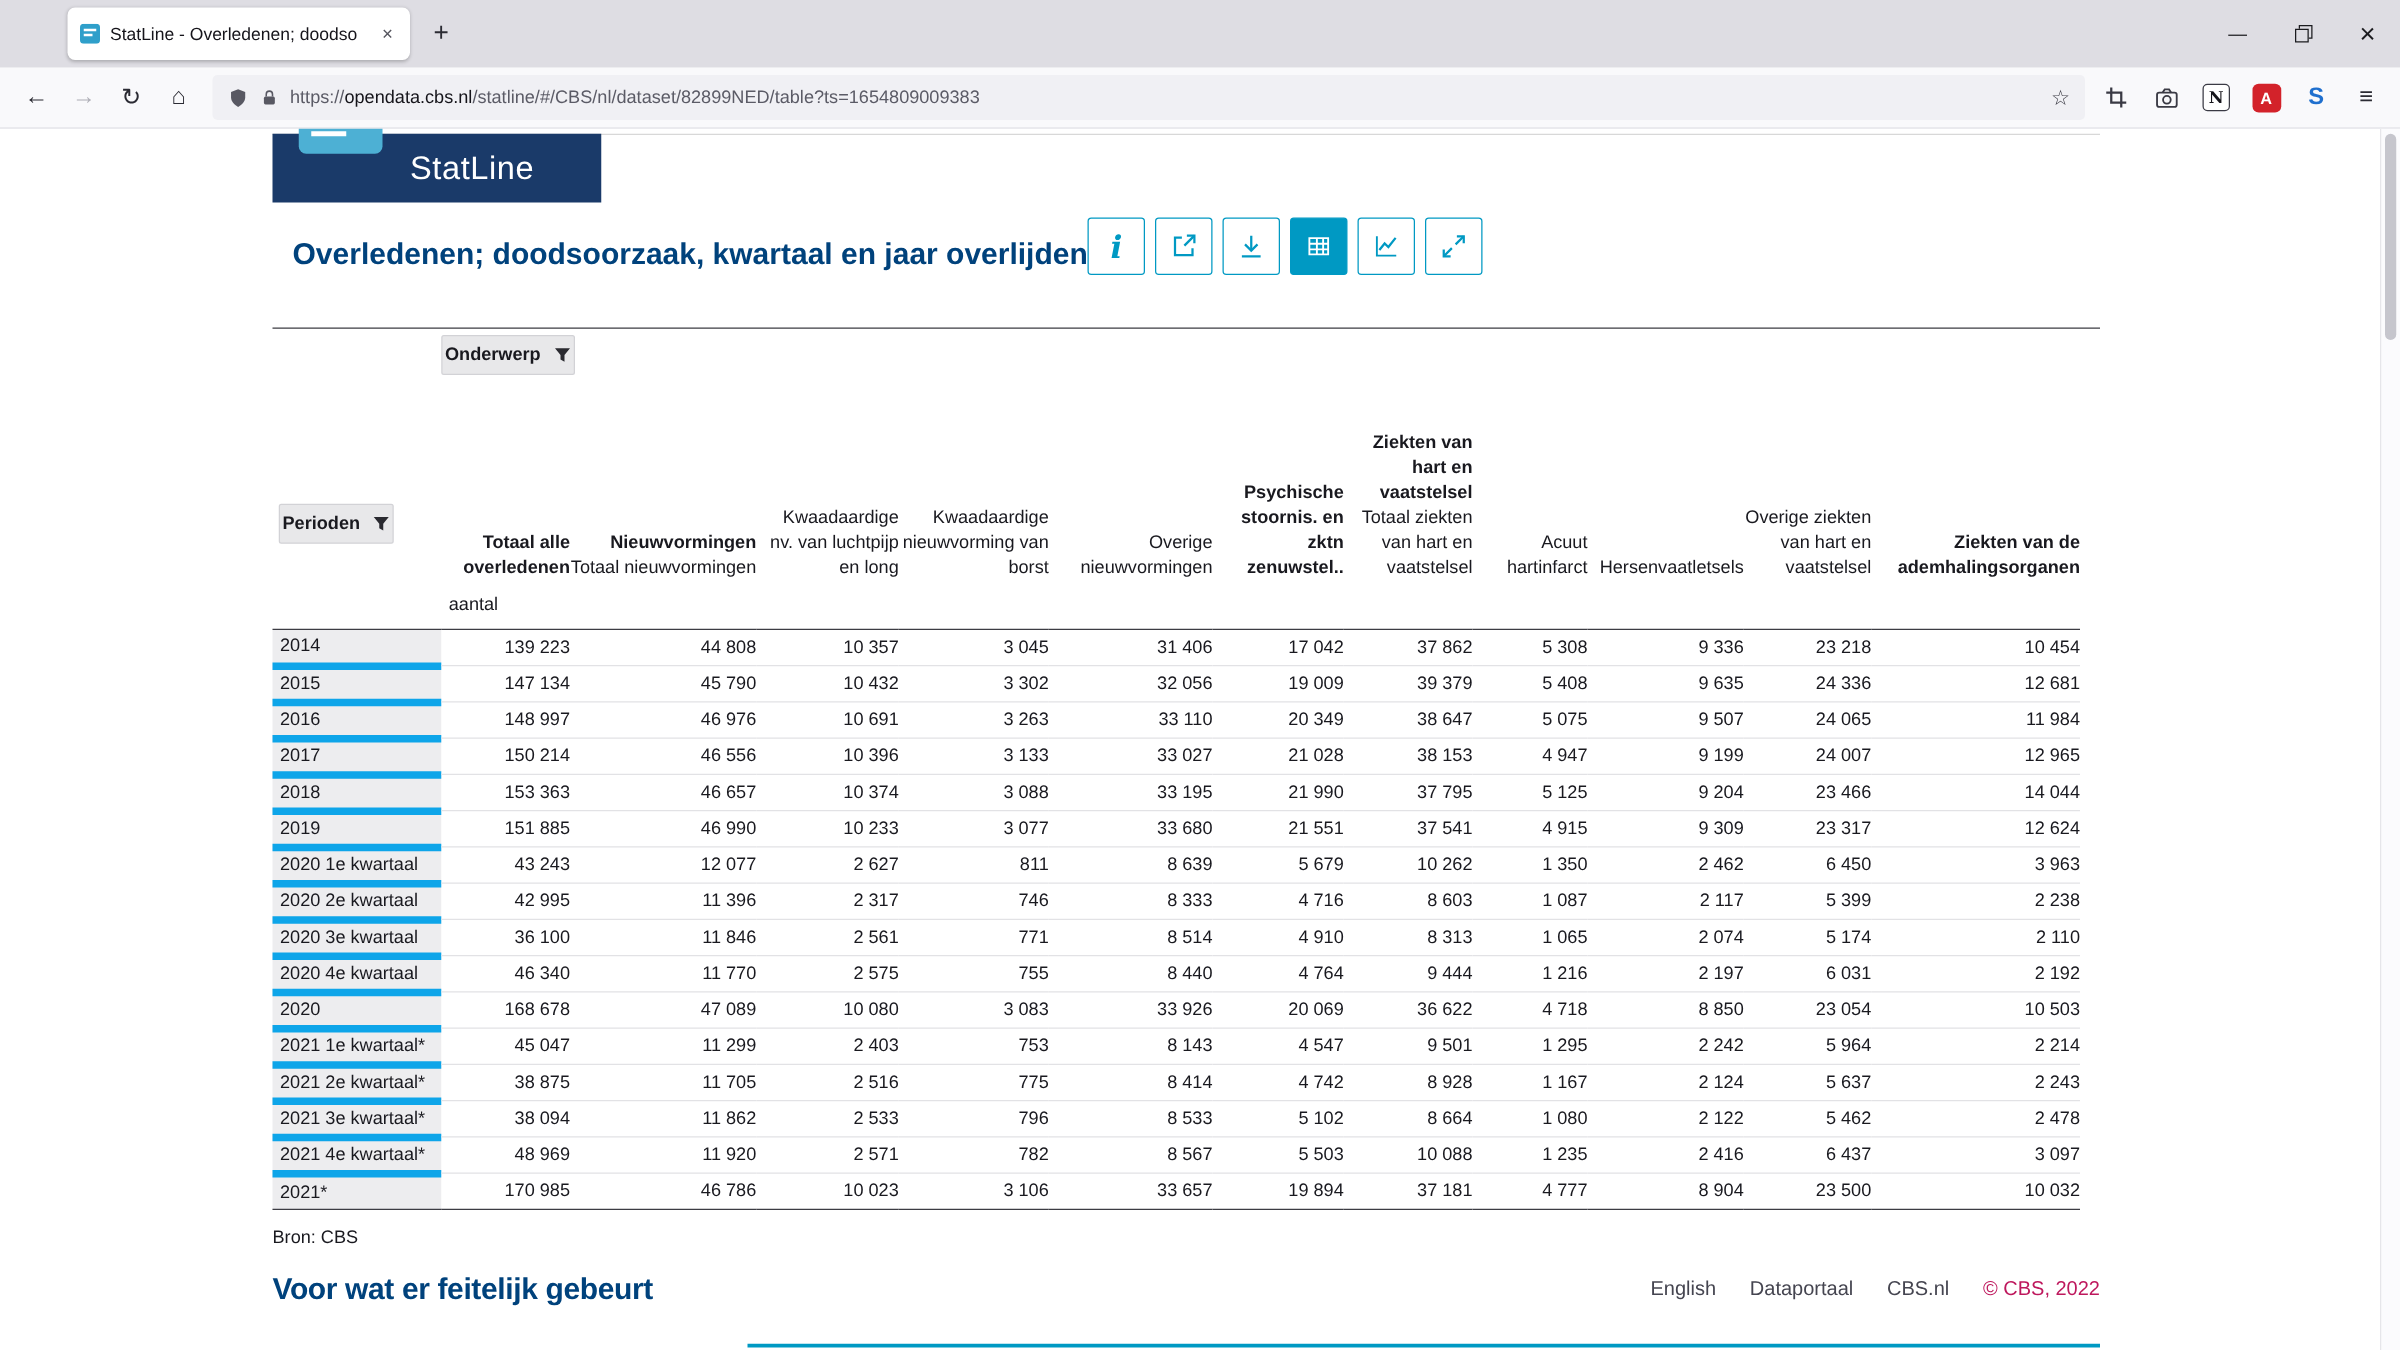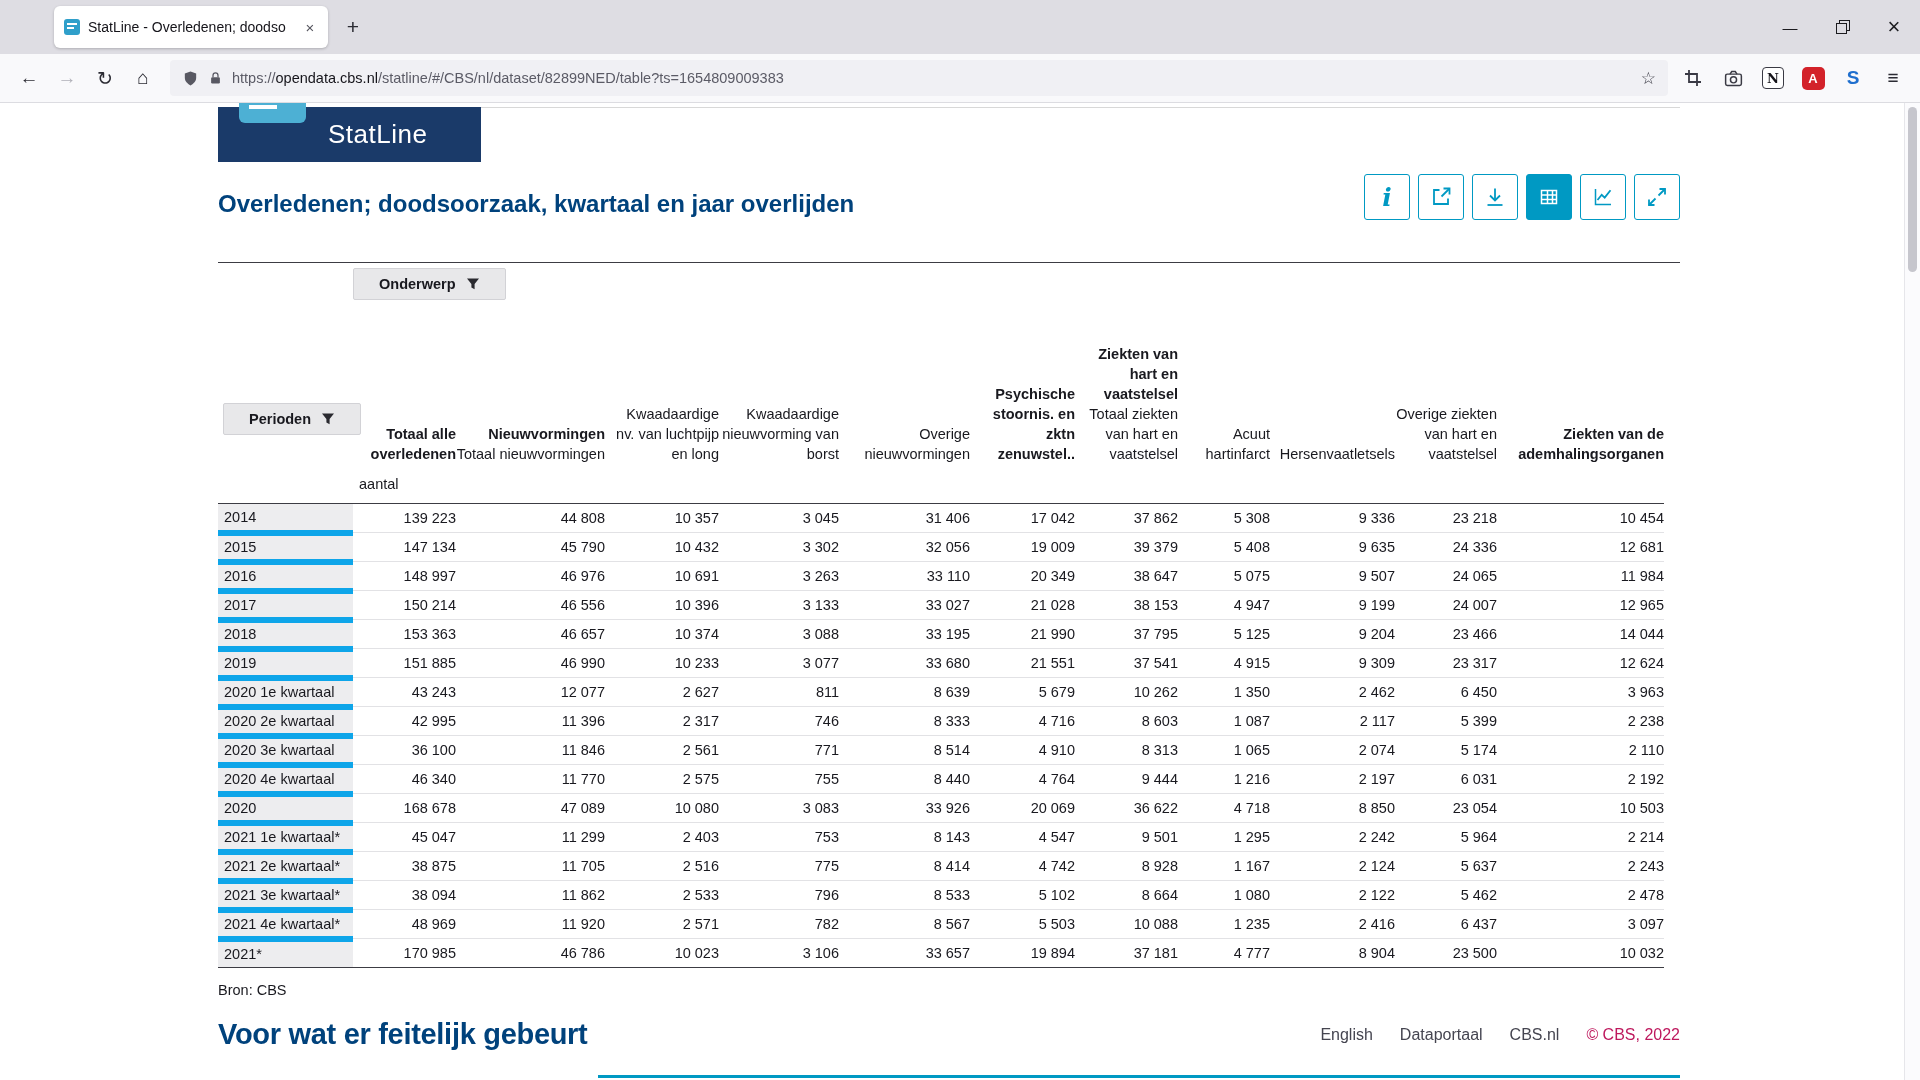--- a/index.html
+++ b/index.html
@@ -45,54 +45,54 @@
   .content { margin-left:218px; width:1462px; position:relative; }
 
   .site-header { position:relative; height:59px; }
   .header-line { position:absolute; top:4px; left:0; right:0; height:1px; background:#d8d8d8; }
   .logo-box { position:absolute; top:4px; left:0; width:263px; height:55px; background:#1a3a69; display:flex; align-items:center; padding-left:110px; }
   .logo-text { color:#fff; font-weight:normal; font-size:26px; letter-spacing:.5px; }
   .cbs-mark { position:absolute; left:21px; top:-22px; width:67px; height:38px; background:#4db0d4; border-radius:6px; }
   .cbs-mark::before { content:""; position:absolute; left:10px; top:10px; width:40px; height:4px; background:#fff; }
   .cbs-mark::after  { content:""; position:absolute; left:10px; top:20px; width:28px; height:4px; background:#fff; }
 
-  .title-row { display:flex; justify-content:space-between; align-items:flex-start; margin-top:12px; }
+  .title-row { display:flex; justify-content:flex-start; align-items:flex-start; margin-top:12px;margin-left:16px; }
   h1.page-title { font-size:24px; font-weight:bold; color:#00427c; margin-top:16px; }
   .view-toolbar { display:flex; gap:8px; }
   .tbtn { width:46px; height:46px; border:1px solid #0099c3; border-radius:3px; background:#fff; color:#0099c3;
           display:flex; align-items:center; justify-content:center; cursor:pointer; font-family:inherit; }
   .tbtn.active { background:#0099c3; color:#fff; }
   .tbtn svg { width:24px; height:24px; }
   .info-glyph { font-family:"DejaVu Serif", serif; font-style:italic; font-weight:bold; font-size:25px; line-height:1; }
 
   .modified { margin-top:12px; font-size:14.5px; color:#2a2a30; }
 
   
   .table-outer { margin-top:42px; border-top:1px solid #3c3c43; }
   .onderwerp-row { margin:5px 0 10px 135px; }
   .filter-btn { display:inline-flex; align-items:center; gap:10px; background:#e8e8ea; border:1px solid #d2d2d6; border-radius:2px;
-                padding:7px 25px; font-weight:bold; font-size:14.5px; color:#19191f; font-family:inherit; cursor:pointer; }
+                padding:7px 2px; font-weight:bold; font-size:14.5px; color:#19191f; font-family:inherit; cursor:pointer; }
   table.data { border-collapse:collapse; table-layout:fixed; width:1446px; }
   thead th { vertical-align:bottom; text-align:right; font-size:14.5px; line-height:1.38; padding:0 0 6px 0; font-weight:normal; color:#19191f; }
   .cols-row th { height:160px; }
   .grp { font-weight:bold; }
   .sub { font-weight:normal; }
   .perioden-th { text-align:left; vertical-align:bottom; padding:0 0 68px 5px; border-bottom:1px solid #3c3c43; }
   .unit-th { text-align:left; vertical-align:bottom; padding:4px 0 9px 6px; height:30px; font-weight:normal;
              border-bottom:1px solid #3c3c43; font-size:14.5px; }
   tbody td { height:29px; font-size:14.5px; vertical-align:middle; border-bottom:1px solid #e2e2e5; }
   td.num { text-align:right; }
   td.rowlabel { background:#ededef; text-align:left; padding-left:6px; border-bottom:6px solid #0ea5e9; }
   tbody tr:last-child td { border-bottom:1px solid #3c3c43; }
 
   .source { margin-top:14px; font-size:14.5px; color:#19191f; }
 
   
   .footer-row { display:flex; justify-content:space-between; align-items:center; margin-top:20px; }
-  .slogan { font-size:29px; font-weight:bold; color:#00427c; letter-spacing:-.3px; }
+  .slogan { font-size:24px; font-weight:bold; color:#00427c; letter-spacing:-.3px; }
   .footer-links { display:flex; gap:27px; font-size:16px; color:#454550; }
   .footer-links span:last-child { color:#be185d; }
   .bottom-divider { position:absolute; left:598px; bottom:2px; width:1082px; height:3px; background:#0099c3; }
 
   .funnel { flex:0 0 auto; }
 </style>
 </head>
 <body>
 
 <div class="tabbar">

